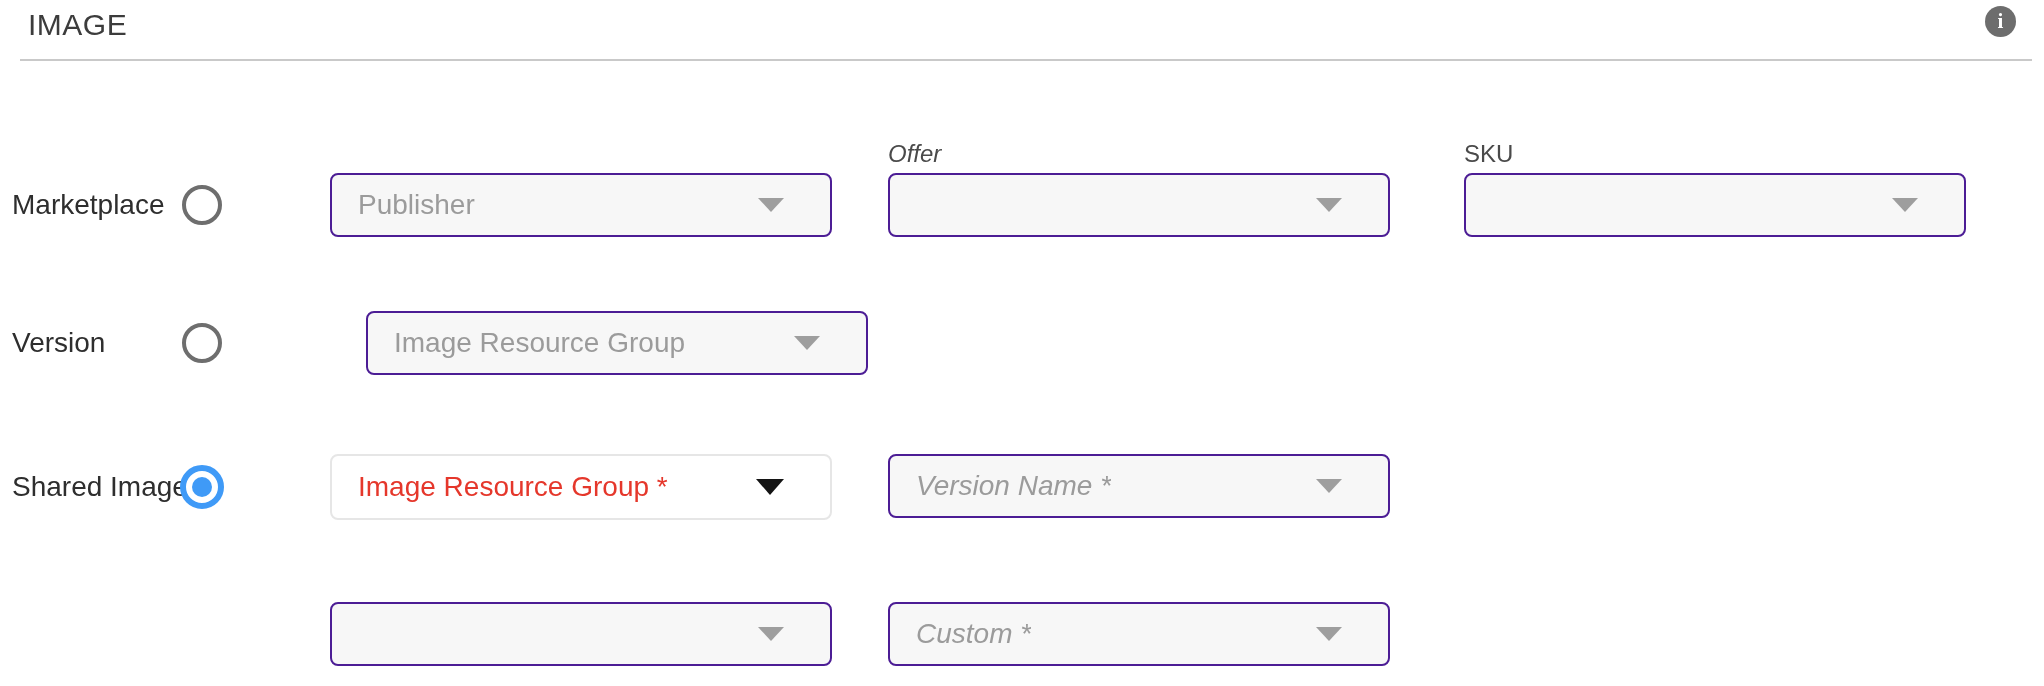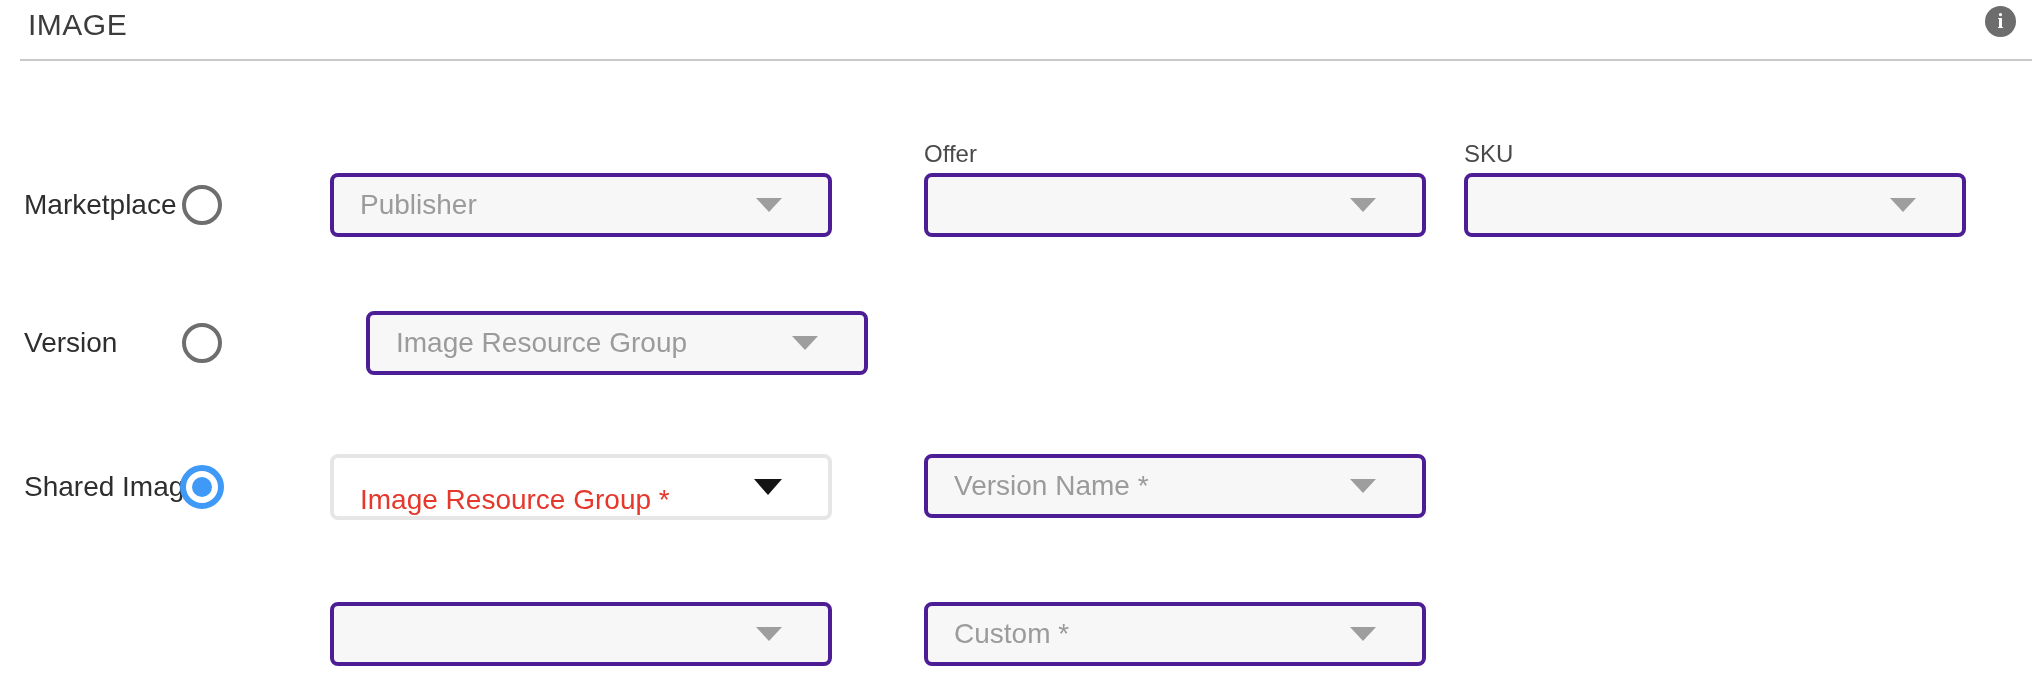--- a/index.html
+++ b/index.html
@@ -24,21 +24,21 @@
     font-size:21px; font-weight:700; cursor:pointer;
     font-family:"Liberation Serif", serif;
   }
   .divider {
     position:absolute; left:20px; right:12px; top:59px;
     height:2px; background:#c9c9c9;
   }
 
   
   .row-label {
-    position:absolute; left:24px;
+    position:absolute; left:12px;
     font-size:28px; color:#2e2e2e; line-height:34px;
   }
 
   
   .radio {
     position:absolute; cursor:pointer; background:#fff; border-radius:50%;
   }
   .radio.unselected {
     width:40px; height:40px; border:4px solid #6e6e6e;
   }
@@ -51,21 +51,21 @@
   }
 
   
   .field-label {
     position:absolute; font-size:24px; color:#4a4a4a; line-height:28px;
   }
 
   
   .dd {
     position:absolute; width:502px; height:64px;
-    background:#f7f7f7; border:4px solid #4c1d95; border-radius:8px;
+    background:#f7f7f7; border:2px solid #4c1d95; border-radius:8px;
     display:flex; align-items:center;
     padding:0 90px 0 26px; cursor:pointer;
   }
   .dd .ph {
     font-size:28px; color:#9b9b9b;
     white-space:nowrap; overflow:hidden;
   }
   .dd .caret {
     position:absolute; right:46px; top:50%; transform:translateY(-50%);
     width:0; height:0;
@@ -75,21 +75,21 @@
   }
   .dd.error { background:#ffffff; border-color:#e6e6e6; height:66px; }
   .dd.error .ph { color:#e5372b; }
   .dd.error .caret {
     border-left-width:14px; border-right-width:14px;
     border-top:16px solid #141414;
   }
 
   
   .c1 { left:330px; }
-  .c2 { left:924px; }
+  .c2 { left:888px;font-style:italic; }
   .c3 { left:1464px; }
 </style>
 </head>
 <body>
 
 <div class="page">
 
   <div class="title">IMAGE</div>
   <div class="info-btn">
     <span>i</span>
@@ -122,21 +122,21 @@
   <div class="dd c1" style="top:311px;margin-left:36px;">
     <span class="ph">Image Resource Group</span>
     <span class="caret"></span>
   </div>
 
   <div class="row-label" style="top:470px;">Shared Image</div>
   <div class="radio selected" style="left:180px; top:465px;">
     <span class="radio-dot"></span>
   </div>
 
-  <div class="dd error c1" style="top:454px;align-items:flex-end;">
+  <div class="dd error c1" style="top:454px;">
     <span class="ph">Image Resource Group *</span>
     <span class="caret"></span>
   </div>
   <div class="dd c2" style="top:454px;">
     <span class="ph">Version Name *</span>
     <span class="caret"></span>
   </div>
 
   <div class="dd c1" style="top:602px;">
     <span class="caret"></span>

